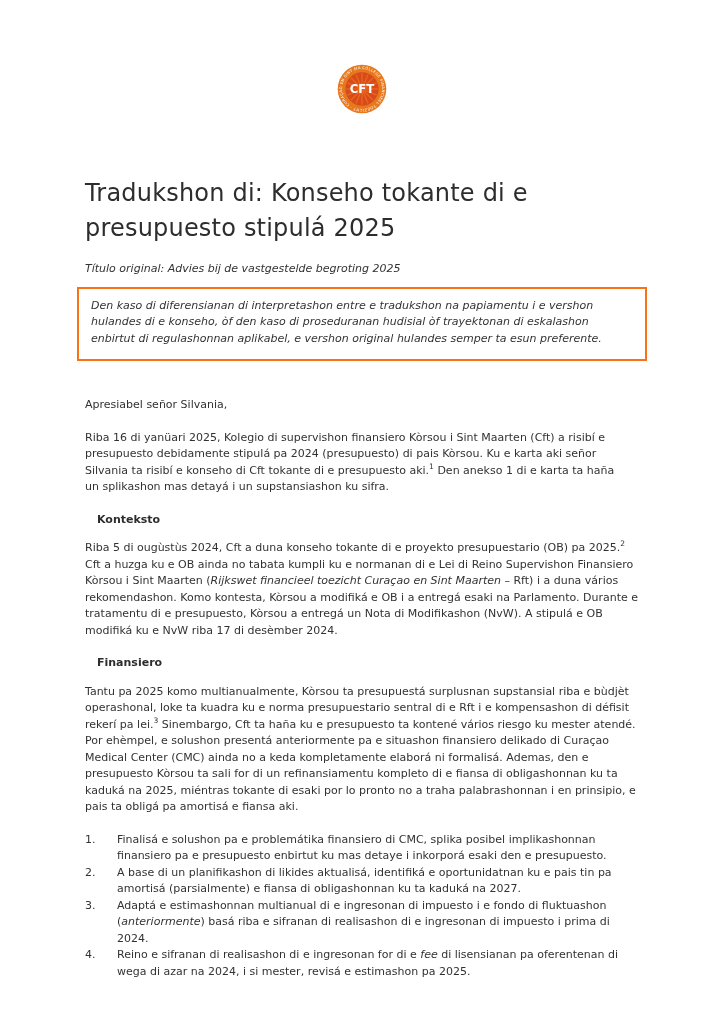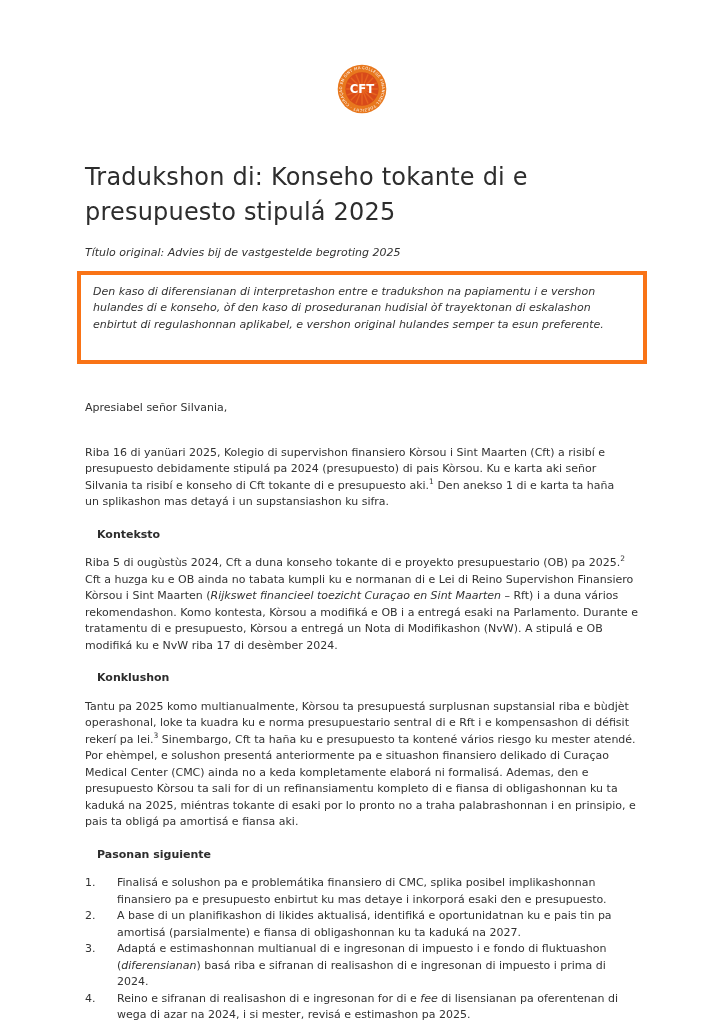--- a/index.html
+++ b/index.html
@@ -11,39 +11,39 @@
     font-family:"DejaVu Sans", sans-serif;
     color:#323232;
     overflow:hidden;
   }
   .logo-wrap {
     position:absolute; top:62px; left:50%;
     transform:translateX(-50%);
     width:54px; height:54px;
   }
   .content {
-    position:absolute; top:160px; left:85px;
+    position:absolute; top:176px; left:85px;
     width:554px;
     font-size:11px; line-height:16.5px;
   }
   h1.doc-title {
     font-size:24px; font-weight:400; line-height:35px;
     margin:0 0 15px 0; color:#2d2d2d;
     letter-spacing:0.2px;
   }
   p.original-title { margin:0 0 9px 0;font-style:italic; }
   .disclaimer-box {
-    border:4px solid #f97316;
+    border:2px solid #f97316;
     margin:0 -8px 36px -8px;
-    padding:9px 12px 27px 12px;
+    padding:9px 12px 12px 12px;
     font-style:italic;
   }
   .disclaimer-box p { margin:0; }
   p.para { margin:0 16px 16px 0; }
-  p.salutation { margin:0 0 28px 0; }
+  p.salutation { margin:0 0 16px 0; }
   h2.sec-heading {
     font-size:11px; line-height:16.5px;
     font-weight:bold; margin:12px; color:#2d2d2d;
   }
   .sec-body { margin:0 0 16px 0; }
   .num-list { margin:0; }
   .list-item { display:flex; }
   .list-item .num { width:32px; flex:0 0 32px; }
   .list-item .txt { flex:1; }
   sup { font-size:7.5px; line-height:0; vertical-align:super; }
@@ -88,37 +88,36 @@
       <p>Den kaso di diferensianan di interpretashon entre e tradukshon na papiamentu i e vershon hulandes di e konseho, òf den kaso di proseduranan hudisial òf trayektonan di eskalashon enbirtut di regulashonnan aplikabel, e vershon original hulandes semper ta esun preferente.</p>
     </div>
 
     <p class="salutation">Apresiabel señor Silvania,</p>
 
     <p class="para"><span>Riba 16 di yanüari 2025, Kolegio di supervishon finansiero Kòrsou i Sint Maarten (Cft) a risibí e presupuesto debidamente stipulá pa 2024 (presupuesto) di pais Kòrsou. Ku e karta aki señor Silvania ta risibí e konseho di Cft tokante di e presupuesto aki.</span><sup>1</sup><span> Den anekso 1 di e karta ta haña un splikashon mas detayá i un supstansiashon ku sifra.</span></p>
 
     <h2 class="sec-heading">Konteksto</h2>
     <p class="sec-body"><span>Riba 5 di ougùstùs 2024, Cft a duna konseho tokante di e proyekto presupuestario (OB) pa 2025.</span><sup>2</sup><span> Cft a huzga ku e OB ainda no tabata kumpli ku e normanan di e Lei di Reino Supervishon Finansiero Kòrsou i Sint Maarten (</span><em>Rijkswet financieel toezicht Curaçao en Sint Maarten</em><span> – Rft) i a duna vários rekomendashon. Komo kontesta, Kòrsou a modifiká e OB i a entregá esaki na Parlamento. Durante e tratamentu di e presupuesto, Kòrsou a entregá un Nota di Modifikashon (NvW). A stipulá e OB modifiká ku e NvW riba 17 di desèmber 2024.</span></p>
 
-    <h2 class="sec-heading">Konklushon</h2>
+    <h2 class="sec-heading">Finansiero</h2>
     <p class="sec-body"><span>Tantu pa 2025 komo multianualmente, Kòrsou ta presupuestá surplusnan supstansial riba e bùdjèt operashonal, loke ta kuadra ku e norma presupuestario sentral di e Rft i e kompensashon di défisit rekerí pa lei.</span><sup>3</sup><span> Sinembargo, Cft ta haña ku e presupuesto ta kontené vários riesgo ku mester atendé. Por ehèmpel, e solushon presentá anteriormente pa e situashon finansiero delikado di Curaçao Medical Center (CMC) ainda no a keda kompletamente elaborá ni formalisá. Ademas, den e presupuesto Kòrsou ta sali for di un refinansiamentu kompleto di e fiansa di obligashonnan ku ta kaduká na 2025, miéntras tokante di esaki por lo pronto no a traha palabrashonnan i en prinsipio, e pais ta obligá pa amortisá e fiansa aki.</span></p>
 
-    <h2 class="sec-heading">Pasonan siguiente</h2>
 
     <div class="num-list">
       <div class="list-item">
         <span class="num">1.</span>
         <div class="txt"><span>Finalisá e solushon pa e problemátika finansiero di CMC, splika posibel implikashonnan finansiero pa e presupuesto enbirtut ku mas detaye i inkorporá esaki den e presupuesto.</span></div>
       </div>
       <div class="list-item">
         <span class="num">2.</span>
         <div class="txt"><span>A base di un planifikashon di likides aktualisá, identifiká e oportunidatnan ku e pais tin pa amortisá (parsialmente) e fiansa di obligashonnan ku ta kaduká na 2027.</span></div>
       </div>
       <div class="list-item">
         <span class="num">3.</span>
-        <div class="txt"><span>Adaptá e estimashonnan multianual di e ingresonan di impuesto i e fondo di fluktuashon (</span><em>diferensianan</em><span>) basá riba e sifranan di realisashon di e ingresonan di impuesto i prima di 2024.</span></div>
+        <div class="txt"><span>Adaptá e estimashonnan multianual di e ingresonan di impuesto i e fondo di fluktuashon (</span><em>anteriormente</em><span>) basá riba e sifranan di realisashon di e ingresonan di impuesto i prima di 2024.</span></div>
       </div>
       <div class="list-item">
         <span class="num">4.</span>
         <div class="txt"><span>Reino e sifranan di realisashon di e ingresonan for di e </span><em>fee</em><span> di lisensianan pa oferentenan di wega di azar na 2024, i si mester, revisá e estimashon pa 2025.</span></div>
       </div>
     </div>
 
   </div>
 </div>
 

